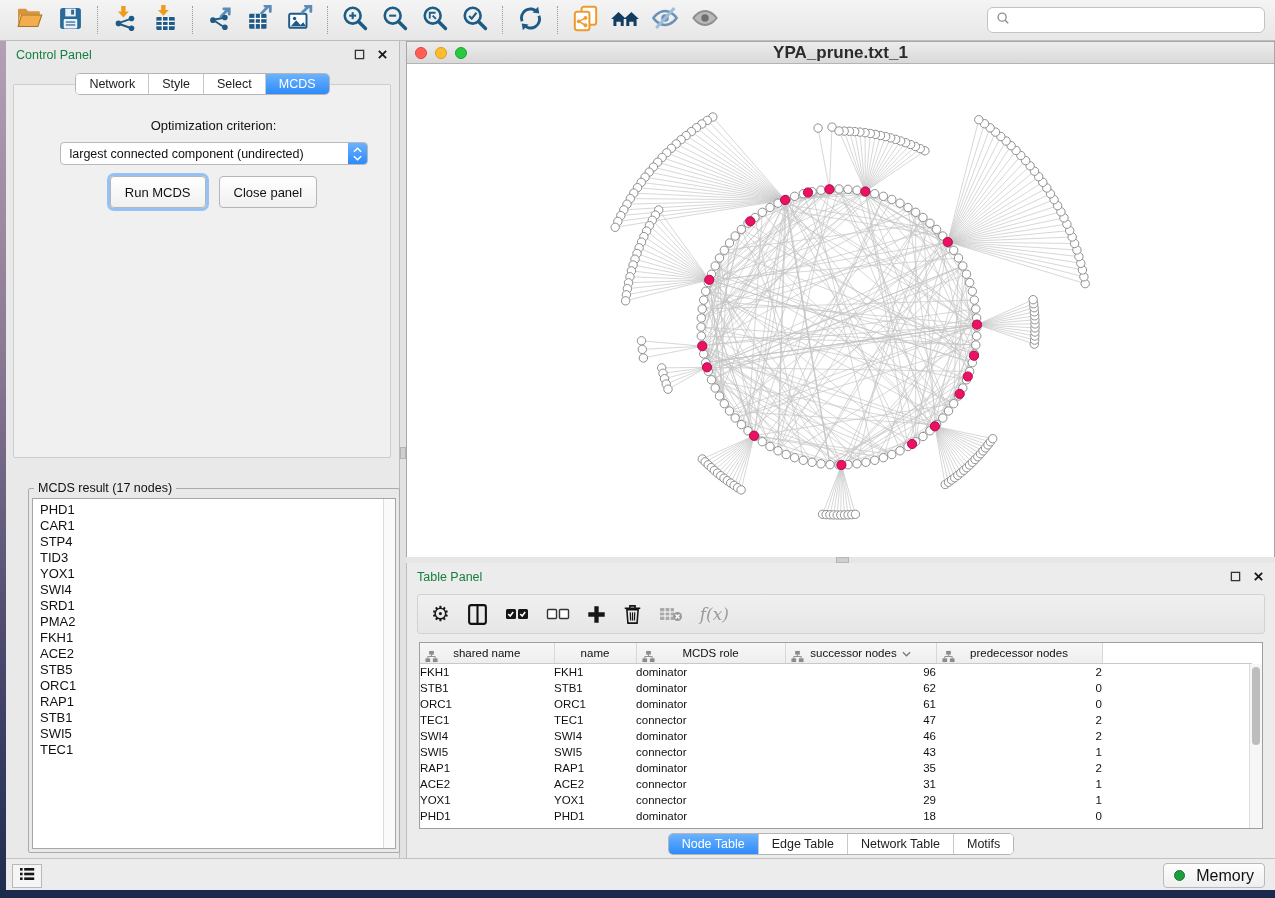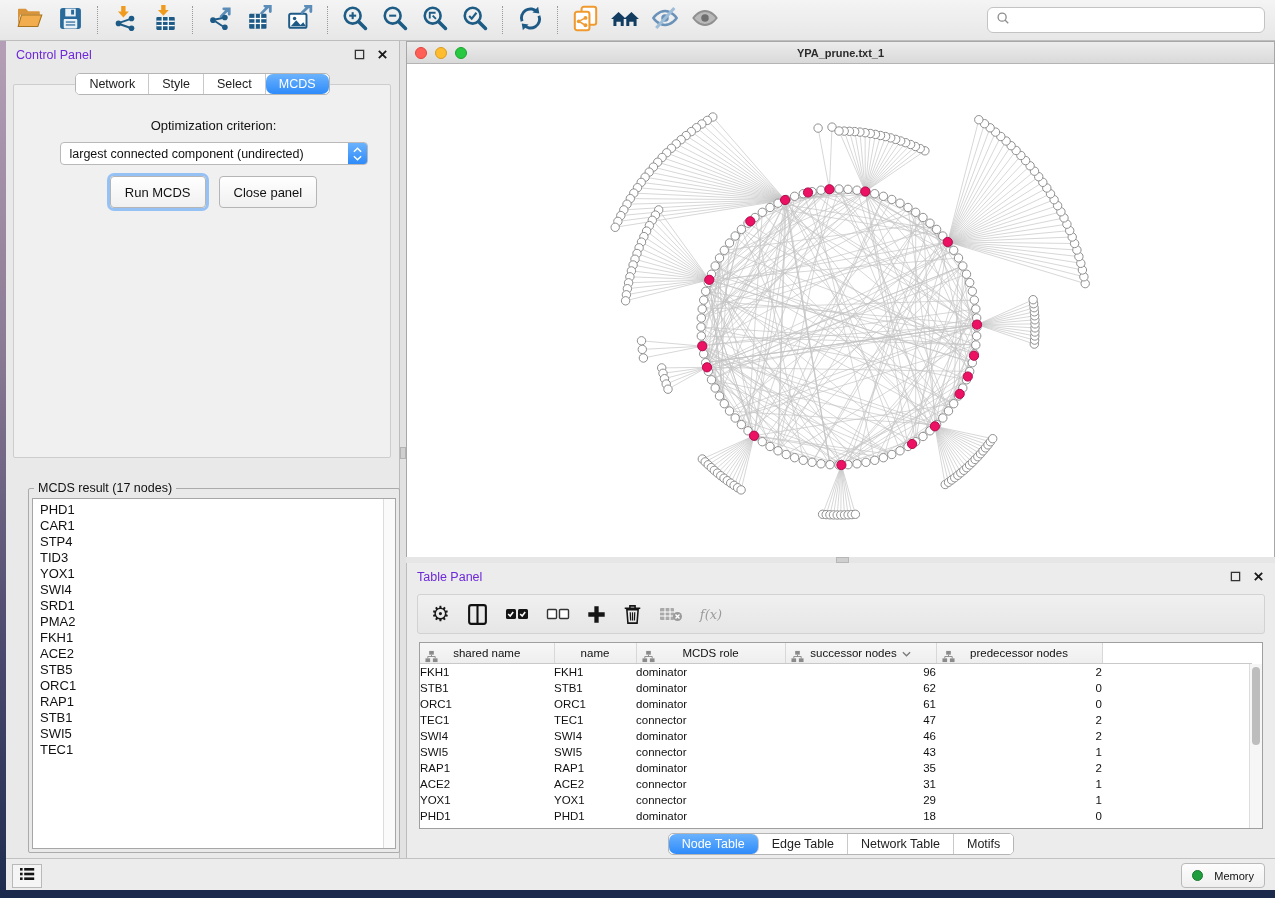--- a/index.html
+++ b/index.html
@@ -21,28 +21,28 @@
   .tbtn{width:40px;height:32px;display:flex;align-items:center;justify-content:center;flex:0 0 auto;}
   .tsep{width:0;height:28px;border-left:1px dotted #9a9a9a;margin:0 7px;flex:0 0 auto;}
   #search-box{margin-left:auto;width:278px;height:26px;background:#fff;border:1px solid #c3c3c3;
     border-radius:6px;display:flex;align-items:center;padding:0 8px;box-sizing:border-box;}
   #search-box input{border:none;outline:none;flex:1;font-size:12px;margin-left:6px;background:transparent;}
 
   
   #control-panel{position:absolute;left:6px;top:41px;width:394px;height:817px;box-sizing:border-box;
     background:#e9e9e9;border-right:1px solid #bcbcbc;}
   .panel-titlebar{height:27px;display:flex;align-items:center;padding:0 10px;}
-  .panel-title{font-size:12.5px;color:#6d28d9;}
+  .panel-title{font-size:12.5px;color:#15803d;}
   .win-icons{margin-left:auto;display:flex;gap:10px;align-items:center;}
   .win-ic{width:13px;height:13px;display:flex;align-items:center;justify-content:center;cursor:default;}
   .ctabs{position:absolute;left:0;top:32px;width:100%;display:flex;justify-content:center;z-index:2;}
   .pillgroup{display:inline-flex;background:#fff;border:1px solid #b5b5b5;border-radius:5px;overflow:hidden;}
   .pill{padding:3px 13px;font-size:12.5px;color:#222;border-right:1px solid #c9c9c9;background:#fff;}
   .pill:last-child{border-right:none;}
-  .pill.sel{background:linear-gradient(#6ab2fd,#2e8bfa);color:#fff;border-radius:7px;}
+  .pill.sel{background:linear-gradient(#6ab2fd,#2e8bfa);color:#fff;}
   .cp-card{position:absolute;left:7px;top:43px;width:378px;height:374px;box-sizing:border-box;
     background:#f0f0f0;border:1px solid #cdcdcd;border-radius:2px;padding-left:23px;}
   .opt-label{margin-top:33px;text-align:center;font-size:13px;color:#111;}
   .opt-select{margin:9px auto 0;width:308px;height:23px;background:#fff;border:1px solid #b9b9b9;border-radius:4px;
     display:flex;align-items:center;box-sizing:border-box;}
   .opt-select .val{flex:1;font-size:12.5px;color:#111;padding-left:9px;white-space:nowrap;overflow:hidden;}
   .opt-select .step{width:19px;height:21px;border-radius:0 3px 3px 0;background:linear-gradient(#6ab2fd,#2e8bfa);
     display:flex;flex-direction:column;align-items:center;justify-content:center;gap:2px;}
   .btn-row{margin-top:11px;display:flex;justify-content:center;gap:13px;}
   .mac-btn{background:linear-gradient(#ffffff,#f0f0f0);border:1px solid #b5b5b5;border-radius:4px;
@@ -65,30 +65,30 @@
   
   #network-window{position:absolute;left:406px;top:41px;width:869px;height:516px;box-sizing:border-box;
     background:#fff;border:1px solid #a7a7a7;}
   .net-titlebar{height:21px;background:linear-gradient(#ececec,#d9d9d9);border-bottom:1px solid #b4b4b4;
     display:flex;align-items:center;position:relative;}
   .lights{display:flex;gap:8px;margin-left:8px;}
   .light{width:12px;height:12px;border-radius:50%;box-sizing:border-box;}
   .light.red{background:#ff5f57;border:1px solid #e0443e;}
   .light.yellow{background:#febc2e;border:1px solid #d89c21;}
   .light.green{background:#28c840;border:1px solid #1da32f;}
-  .net-title{position:absolute;left:0;right:0;text-align:center;font-size:11px;font-weight:600;color:#2b2b2b;}
+  .net-title{position:absolute;left:0;right:0;text-align:center;font-size:17px;font-weight:600;color:#2b2b2b;}
   #network-canvas{width:867px;height:493px;display:block;background:#fff;}
 
   
   #table-panel{position:absolute;left:406px;top:563px;width:869px;height:295px;box-sizing:border-box;
     background:#ececec;border-left:1px solid #bcbcbc;}
   .tp-toolbar{margin:4px 10px 0;height:38px;background:linear-gradient(#f0f0f0,#e6e6e6);
     border:1px solid #d2d2d2;border-radius:3px;display:flex;align-items:center;gap:17px;padding:0 13px;}
   .tp-ic{display:flex;align-items:center;justify-content:center;height:26px;}
-  .fx{font-family:"DejaVu Serif", serif;font-style:italic;font-size:13px;color:#9b9b9b;}
+  .fx{font-family:"DejaVu Serif", serif;font-style:italic;font-size:17px;color:#9b9b9b;}
   .gear-glyph{font-family:"DejaVu Sans", sans-serif;font-size:21px;color:#1a1a1a;line-height:22px;}
   #table-wrap{position:absolute;left:12px;top:79px;width:844px;height:187px;box-sizing:border-box;
     background:#fff;border:1px solid #9f9f9f;overflow:hidden;}
   table.node-table{border-collapse:collapse;table-layout:fixed;width:832px;font-size:11.5px;color:#111;}
   table.node-table th{height:20px;background:linear-gradient(#f7f7f7,#eeeeee);border-right:1px solid #d8d8d8;
     border-bottom:1px solid #c9c9c9;font-weight:normal;padding:0;}
   table.node-table th.filler{background:#fff;border-right:none;}
   .th-inner{display:flex;align-items:center;justify-content:center;gap:5px;padding:0 4px;position:relative;}
   .th-tree{position:absolute;left:5px;top:3px;}
   table.node-table td{height:16px;padding:0;white-space:nowrap;overflow:hidden;}
@@ -99,21 +99,21 @@
   #table-vscroll .thumb{position:absolute;left:1.5px;top:3px;width:8px;height:78px;background:#bdbdbd;border-radius:4px;}
   .tp-tabs{position:absolute;left:0;top:270px;width:100%;display:flex;justify-content:center;}
 
   
   #status-bar{position:absolute;left:6px;top:858px;width:1269px;height:32px;box-sizing:border-box;
     background:#ececec;border-top:1px solid #c2c2c2;}
   #apps-btn{position:absolute;left:6px;top:5px;width:28px;height:22px;background:#f5f5f5;border:1px solid #b9b9b9;
     display:flex;align-items:center;justify-content:center;}
   #memory-btn{position:absolute;right:10px;top:4px;height:23px;display:flex;align-items:center;gap:11px;
     background:linear-gradient(#fdfdfd,#efefef);border:1px solid #b9b9b9;border-radius:4px;padding:0 10px;
-    font-size:11px;color:#111;}
+    font-size:16px;color:#111;}
   .mem-dot{width:11px;height:11px;border-radius:50%;background:#1f9e3e;border:1px solid #157a2c;box-sizing:border-box;}
 </style>
 </head>
 <body>
 
 <div id="toolbar">
   <div class="tbtn">
     <span>
       <svg width="28" height="24" viewBox="0 0 24 22">
         <path d="M1 18V3.5c0-.6.4-1 1-1h6.2l2.2 2.2H20c.6 0 1 .4 1 1V8H3z" fill="#d8943b"></path>

